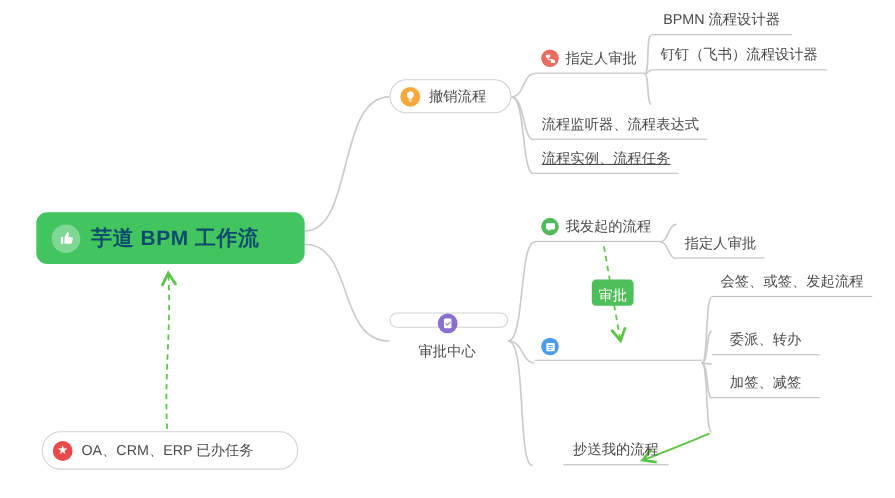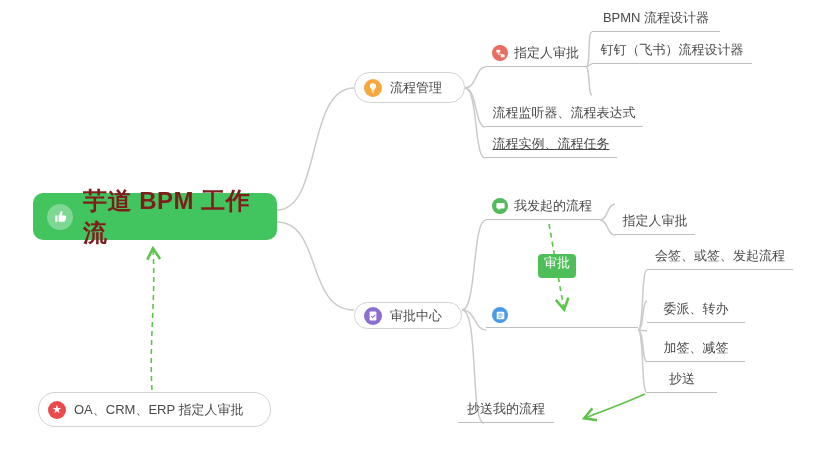--- a/index.html
+++ b/index.html
@@ -15,25 +15,25 @@
   .pill{position:absolute;display:flex;align-items:center;gap:8px;background:#fff;border:1px solid #d2d2d2;
         border-radius:17px;box-sizing:border-box;padding:0 12px 0 9px;font-size:13px;color:#4a4a4a;
         white-space:nowrap;}
 
   .circle{display:inline-flex;align-items:center;justify-content:center;border-radius:50%;flex:0 0 auto;}
   .c16{width:16px;height:16px;}
   .c18{width:18px;height:18px;}
 
   #root-node{position:absolute;left:33px;top:193px;width:244px;height:47px;background:#42c45f;
              border-radius:10px;display:flex;align-items:center;gap:10px;padding:0 14px;box-sizing:border-box;}
-  #root-node .root-label{color:#7f1d1d;font-size:24px;font-weight:bold;letter-spacing:0.5px;}
+  #root-node .root-label{color:#0c4a6e;font-size:19px;font-weight:bold;letter-spacing:0.5px;}
   #root-icon{width:26px;height:26px;background:rgba(255,255,255,0.32);}
 
   #approval-badge{position:absolute;left:538px;top:254px;width:38px;height:24px;background:#4ebe58;
-                  border-radius:4px;color:#fff;font-size:13px;display:flex;align-items:flex-start;justify-content:center;}
+                  border-radius:4px;color:#fff;font-size:13px;display:flex;align-items:flex-end;justify-content:center;}
 
   .star{color:#fff;font-size:11px;line-height:1;font-family:"DejaVu Sans",sans-serif;}
 </style>
 </head>
 <body>
 
 <div id="stage">
 
   <svg id="wires" width="814" height="453">
     <defs>
@@ -82,24 +82,24 @@
     </div>
 
     <div class="pill" style="left:354px;top:72px;width:111px;height:31px;">
       <span class="circle c18" style="background:#f5a83b;">
         <svg width="12" height="12" viewBox="0 0 16 16">
           <path d="M8 1.5a4.2 4.2 0 0 1 4.2 4.2c0 1.6-.9 2.6-1.7 3.4-.3.3-.5.8-.5 1.3H6c0-.5-.2-1-.5-1.3C4.7 8.3 3.8 7.3 3.8 5.7A4.2 4.2 0 0 1 8 1.5z" fill="#fff"></path>
           <rect x="6" y="11.2" width="4" height="1.1" fill="#fff"></rect>
           <rect x="6.6" y="13" width="2.8" height="1.1" fill="#fff"></rect>
         </svg>
       </span>
-      <span>流程管理</span>
+      <span>撤销流程</span>
     </div>
 
-    <div class="pill" style="left:354px;top:302px;width:108px;height:27px;">
+    <div class="pill" style="left:354px;top:284px;width:108px;height:14px;flex-direction:column;">
       <span class="circle c18" style="background:#8b6fd0;">
         <svg width="12" height="12" viewBox="0 0 16 16">
           <rect x="3.5" y="2" width="9" height="12" rx="1.2" fill="#fff"></rect>
           <path d="M5.5 8l2 2 3.5-3.5" stroke="#8b6fd0" stroke-width="1.4" fill="none"></path>
         </svg>
       </span>
       <span>审批中心</span>
     </div>
 
     <div class="leaf iconed" style="left:486px;top:44px;width:100px;">
@@ -155,28 +155,25 @@
 
     <div class="leaf" style="left:647px;top:247px;width:146px;">
       <span>会签、或签、发起流程</span>
     </div>
     <div class="leaf" style="left:647px;top:300px;width:98px;">
       <span>委派、转办</span>
     </div>
     <div class="leaf" style="left:647px;top:339px;width:98px;">
       <span>加签、减签</span>
     </div>
-    <div class="leaf" style="left:647px;top:370px;width:70px;">
-      <span>抄送</span>
-    </div>
-    <div class="leaf" style="left:458px;top:400px;width:96px;">
+    <div class="leaf" style="left:512px;top:400px;width:96px;">
       <span>抄送我的流程</span>
     </div>
 
     <div class="pill" style="left:38px;top:392px;width:233px;height:35px;">
       <span class="circle c18" style="background:#e84b4b;">
         <span class="star">★</span>
       </span>
-      <span>OA、CRM、ERP 指定人审批</span>
+      <span>OA、CRM、ERP 已办任务</span>
     </div>
 
   </div>
 </div>
 
 </body></html>

